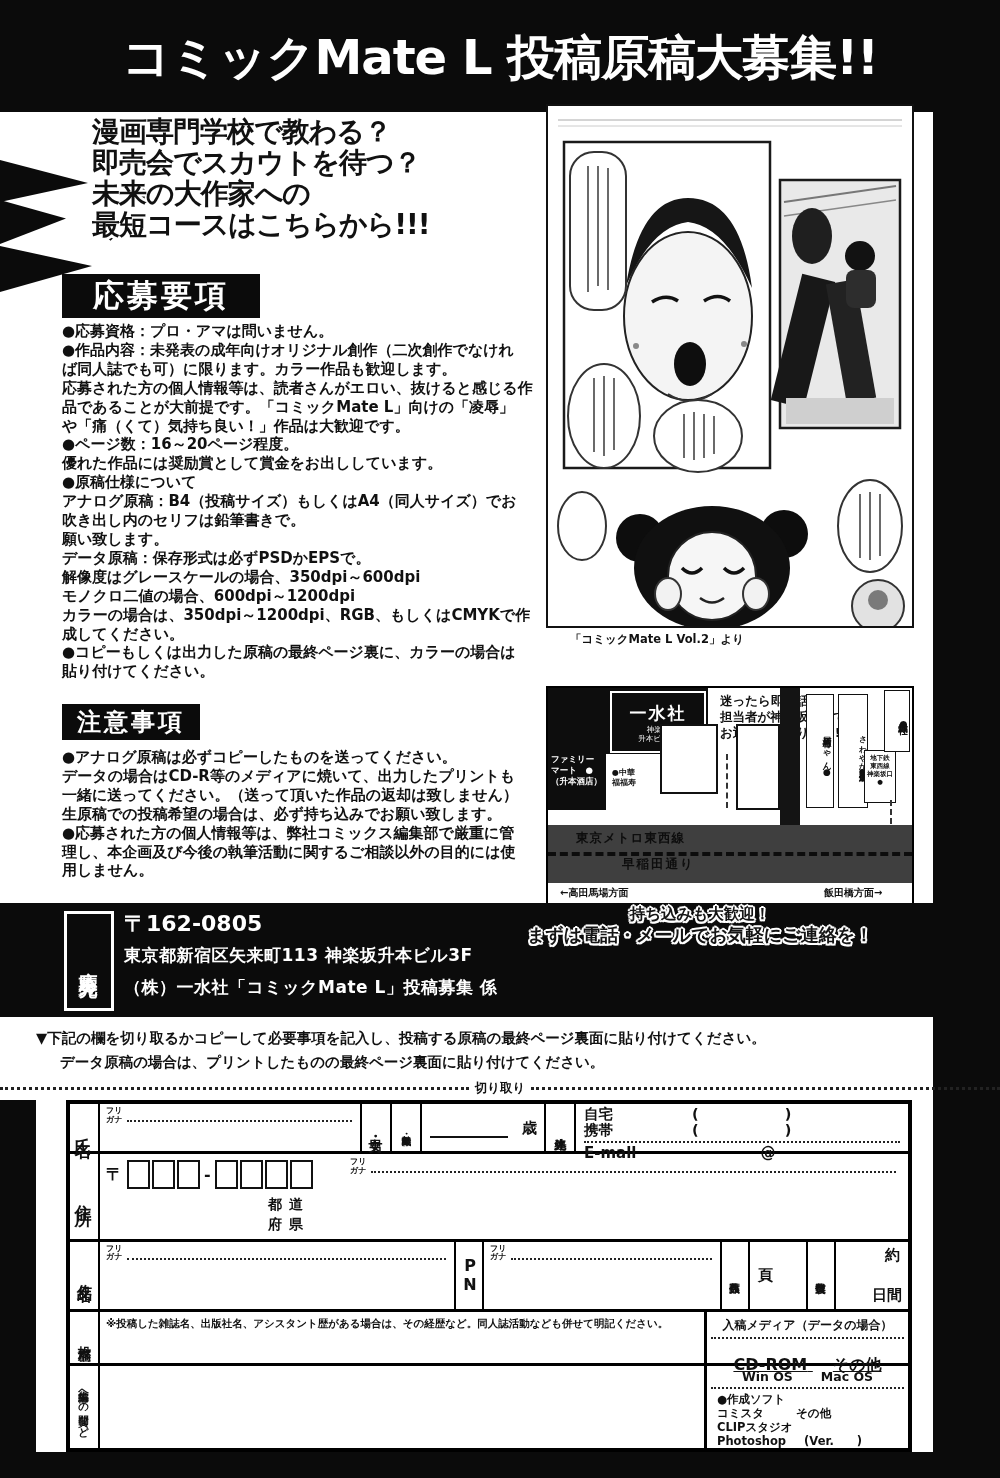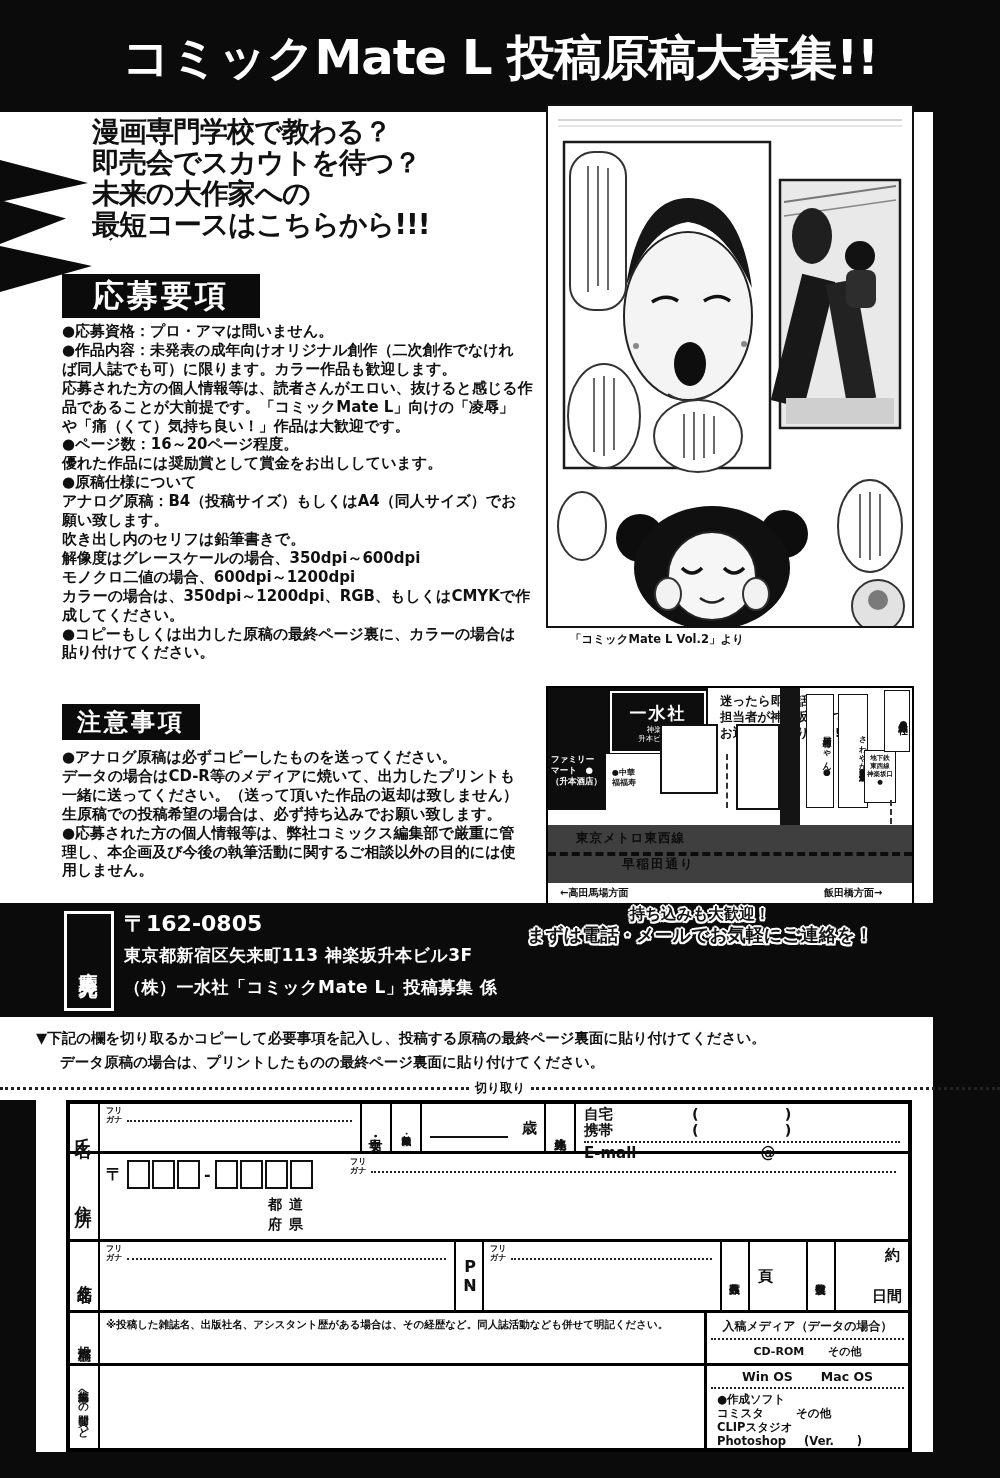--- a/index.html
+++ b/index.html
@@ -144,21 +144,21 @@
   .cell-f2{width:238px;}
   .cell-pages{width:58px;display:flex;align-items:center;padding-left:8px;font-size:15px;font-weight:700;}
   .cell-days{flex:1;}
   .days-approx{position:absolute;right:8px;top:4px;font-size:15px;font-weight:700;}
   .days-unit{position:absolute;right:6px;bottom:4px;font-size:15px;font-weight:700;}
   .cell-hist{flex:1;padding:4px 6px;}
   .hist-note{font-size:10.5px;font-weight:700;line-height:14px;}
   .cell-side{width:204px;border-left:3px solid #000;}
   .media-head{font-size:12px;font-weight:700;text-align:center;margin-top:5px;white-space:nowrap;}
   .dot-sep{border-bottom:2.5px dotted #222;margin:3px 4px;}
-  .media-opts{text-align:center;font-size:11px;font-weight:700;margin-top:4px;}
+  .media-opts{text-align:center;font-size:16px;font-weight:700;margin-top:16px;text-decoration:underline;}
   .media-opts .g{margin-left:20px;}
   .os-row{display:flex;justify-content:center;gap:28px;font-size:12.5px;font-weight:700;margin-top:3px;}
   .soft{font-size:11.5px;font-weight:700;padding-left:10px;line-height:14px;white-space:nowrap;}
   .soft .g{margin-left:28px;}
   .soft .v{margin-left:14px;}
   .cell-quest{flex:1;}
 </style>
 </head>
 <body>
 
@@ -254,22 +254,23 @@
       <div class="body-line">●応募資格：プロ・アマは問いません。</div>
       <div class="body-line">●作品内容：未発表の成年向けオリジナル創作（二次創作でなけれ</div>
       <div class="body-line">ば同人誌でも可）に限ります。カラー作品も歓迎します。</div>
       <div class="body-line">応募された方の個人情報等は、読者さんがエロい、抜けると感じる作</div>
       <div class="body-line">品であることが大前提です。「コミックMate L」向けの「凌辱」</div>
       <div class="body-line">や「痛（くて）気持ち良い！」作品は大歓迎です。</div>
       <div class="body-line">●ページ数：16～20ページ程度。</div>
       <div class="body-line">優れた作品には奨励賞として賞金をお出ししています。</div>
       <div class="body-line">●原稿仕様について</div>
       <div class="body-line">アナログ原稿：B4（投稿サイズ）もしくはA4（同人サイズ）でお</div>
+      <div class="body-line">吹き出し内のセリフは鉛筆書きで。</div>
       <div class="body-line">願い致します。</div>
-      <div class="body-line">吹き出し内のセリフは鉛筆書きで。</div>
+      <div class="body-line">データ原稿：保存形式は必ずPSDかEPSで。</div>
       <div class="body-line">解像度はグレースケールの場合、350dpi～600dpi</div>
       <div class="body-line">モノクロ二値の場合、600dpi～1200dpi</div>
       <div class="body-line">カラーの場合は、350dpi～1200dpi、RGB、もしくはCMYKで作</div>
       <div class="body-line">成してください。</div>
       <div class="body-line">●コピーもしくは出力した原稿の最終ページ裏に、カラーの場合は</div>
       <div class="body-line">貼り付けてください。</div>
     </div>
 
   <div class="abs sec-heading h-notes">
     <span>注意事項</span>

